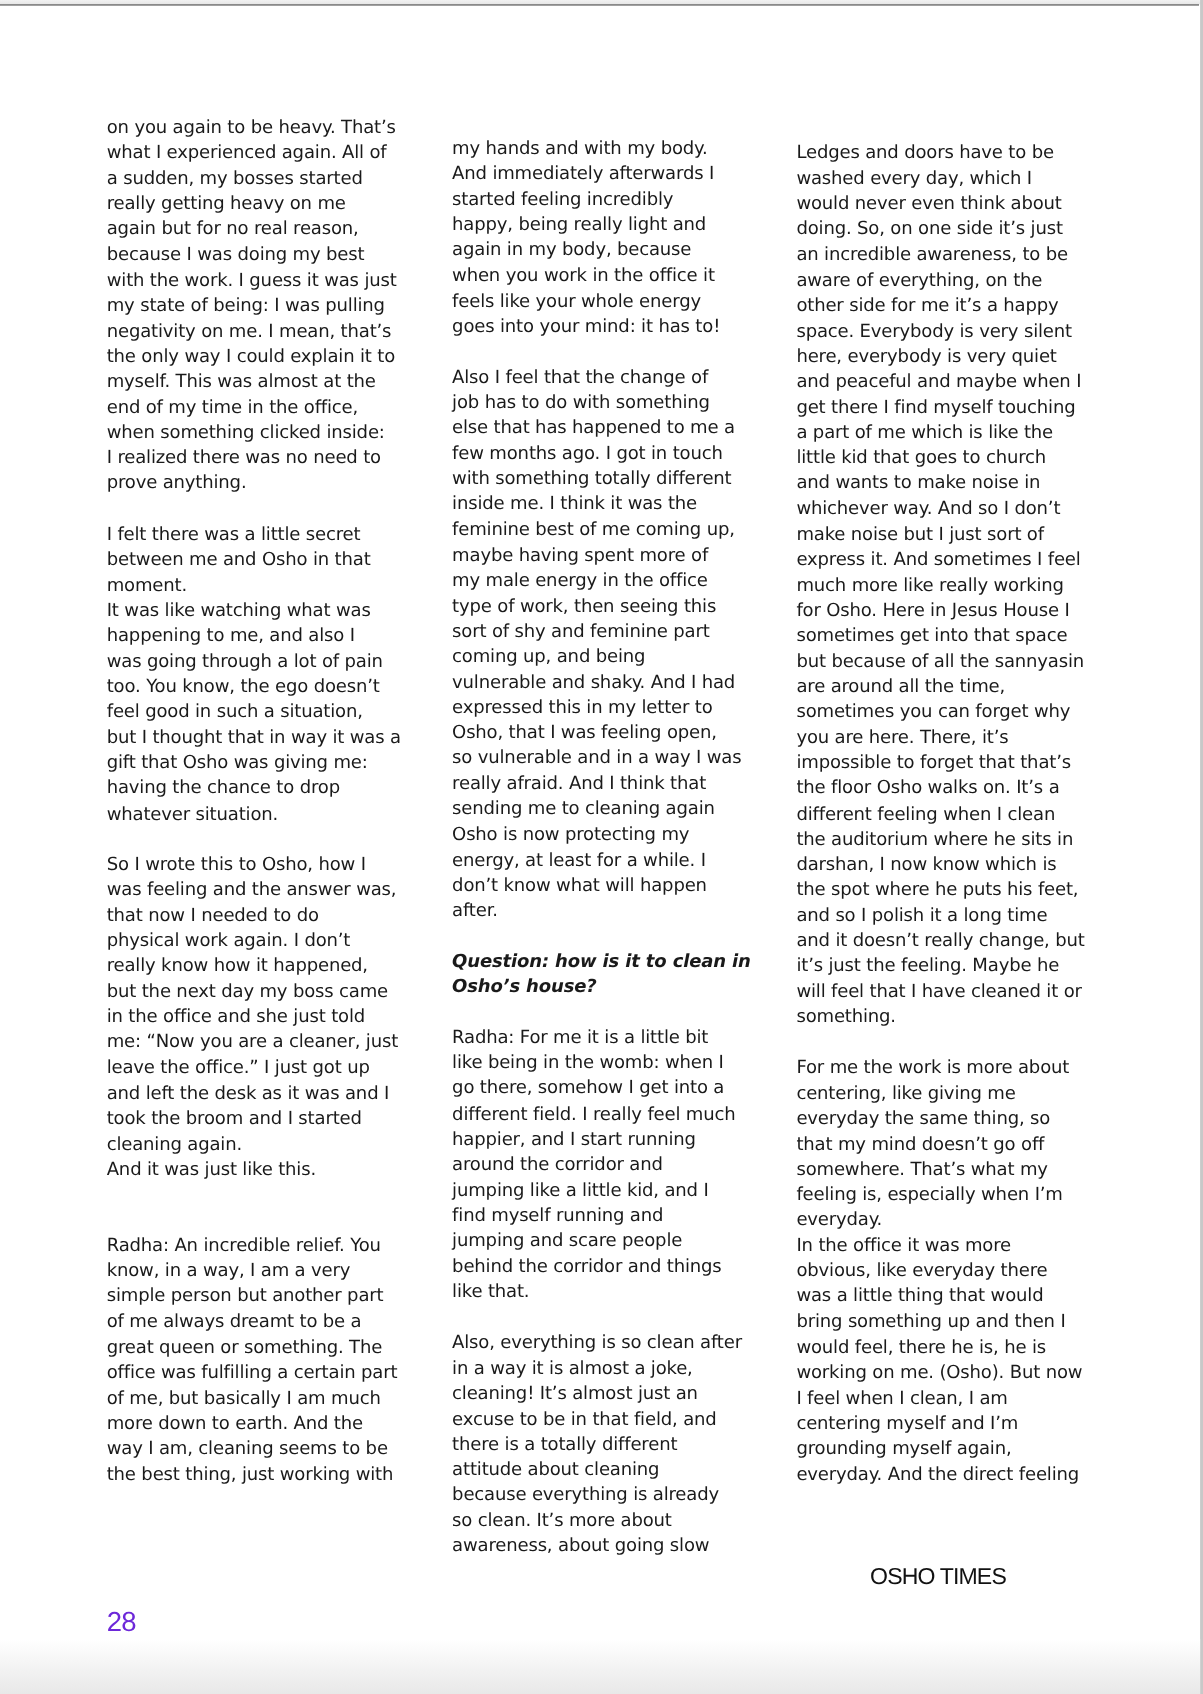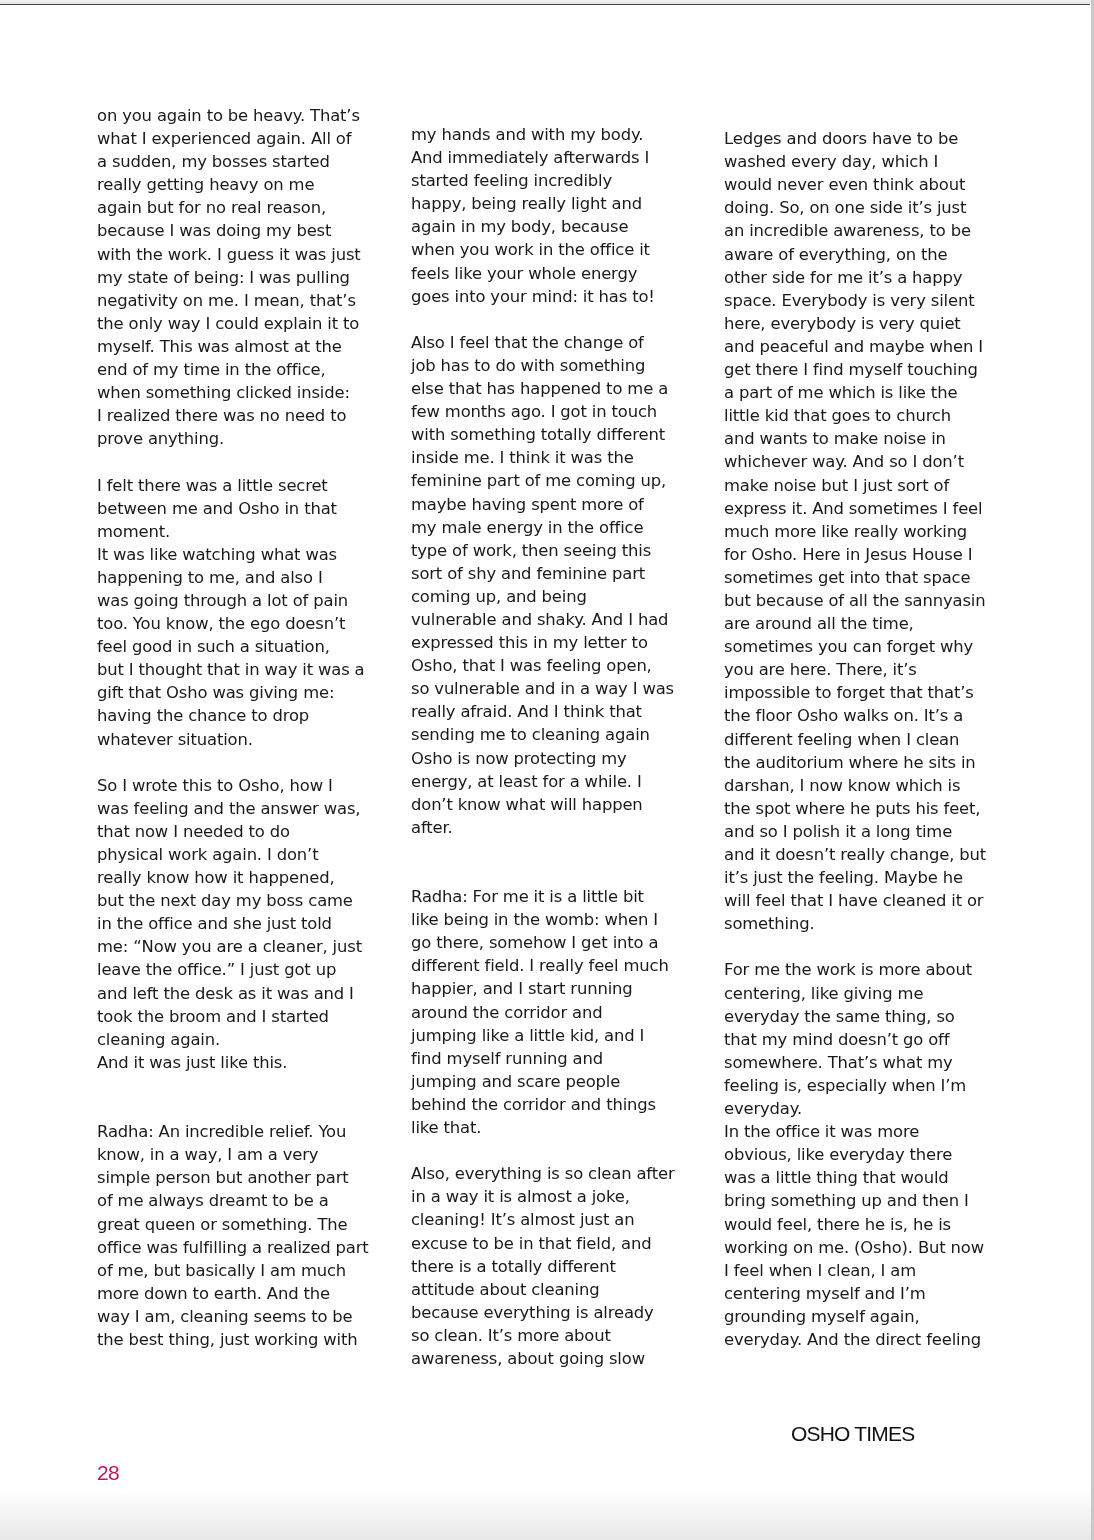--- a/index.html
+++ b/index.html
@@ -31,21 +31,21 @@
     }
     .col1 { left: 97px; }
     .col2 { left: 411px; margin-top: 19px; }
     .col3 { left: 724px; }
     .ln { display: block; white-space: nowrap; height: 23.1px; }
     .blank { display: block; height: 23.1px; }
     .q { font-weight: bold; font-style: italic; }
     .speaker { font-weight: normal; }
     .footer-page {
       position: absolute; left: 97px; top: 1461px;
-      font-family: "Liberation Sans", sans-serif; font-size: 21px; color: #be185d;
+      font-family: "Liberation Sans", sans-serif; font-size: 25px; color: #6d28d9;
       letter-spacing: -0.6px;
     }
     .footer-title {
       position: absolute; left: 791px; top: 1422px;
       font-family: "Liberation Sans", sans-serif; font-size: 21px; color: #111;
       letter-spacing: -0.8px;
     }
   </style>
 </head>
 <body>
@@ -106,21 +106,21 @@
     </div>
   <span class="blank"></span>
   <span class="blank"></span>
   <div>
     <span class="ln"><span class="speaker">Radha:</span><span> An incredible relief. You</span></span>
     <div>
         <span class="ln">know, in a way, I am a very</span>
         <span class="ln">simple person but another part</span>
         <span class="ln">of me always dreamt to be a</span>
         <span class="ln">great queen or something. The</span>
-        <span class="ln">office was fulfilling a realized part</span>
+        <span class="ln">office was fulfilling a certain part</span>
         <span class="ln">of me, but basically I am much</span>
         <span class="ln">more down to earth. And the</span>
         <span class="ln">way I am, cleaning seems to be</span>
         <span class="ln">the best thing, just working with</span>
       </div>
   </div>
 </div>
 
 <div class="column col2">
   <div>
@@ -134,38 +134,42 @@
       <span class="ln">goes into your mind: it has to!</span>
     </div>
   <span class="blank"></span>
   <div>
       <span class="ln">Also I feel that the change of</span>
       <span class="ln">job has to do with something</span>
       <span class="ln">else that has happened to me a</span>
       <span class="ln">few months ago. I got in touch</span>
       <span class="ln">with something totally different</span>
       <span class="ln">inside me. I think it was the</span>
-      <span class="ln">feminine part of me coming up,</span>
+      <span class="ln">feminine best of me coming up,</span>
       <span class="ln">maybe having spent more of</span>
       <span class="ln">my male energy in the office</span>
       <span class="ln">type of work, then seeing this</span>
       <span class="ln">sort of shy and feminine part</span>
       <span class="ln">coming up, and being</span>
       <span class="ln">vulnerable and shaky. And I had</span>
       <span class="ln">expressed this in my letter to</span>
       <span class="ln">Osho, that I was feeling open,</span>
       <span class="ln">so vulnerable and in a way I was</span>
       <span class="ln">really afraid. And I think that</span>
       <span class="ln">sending me to cleaning again</span>
       <span class="ln">Osho is now protecting my</span>
       <span class="ln">energy, at least for a while. I</span>
       <span class="ln">don’t know what will happen</span>
       <span class="ln">after.</span>
     </div>
   <span class="blank"></span>
+  <div class="q">
+      <span class="ln">Question: how is it to clean in</span>
+      <span class="ln">Osho’s house?</span>
+    </div>
   <span class="blank"></span>
   <div>
     <span class="ln"><span class="speaker">Radha:</span><span> For me it is a little bit</span></span>
     <div>
         <span class="ln">like being in the womb: when I</span>
         <span class="ln">go there, somehow I get into a</span>
         <span class="ln">different field. I really feel much</span>
         <span class="ln">happier, and I start running</span>
         <span class="ln">around the corridor and</span>
         <span class="ln">jumping like a little kid, and I</span>

